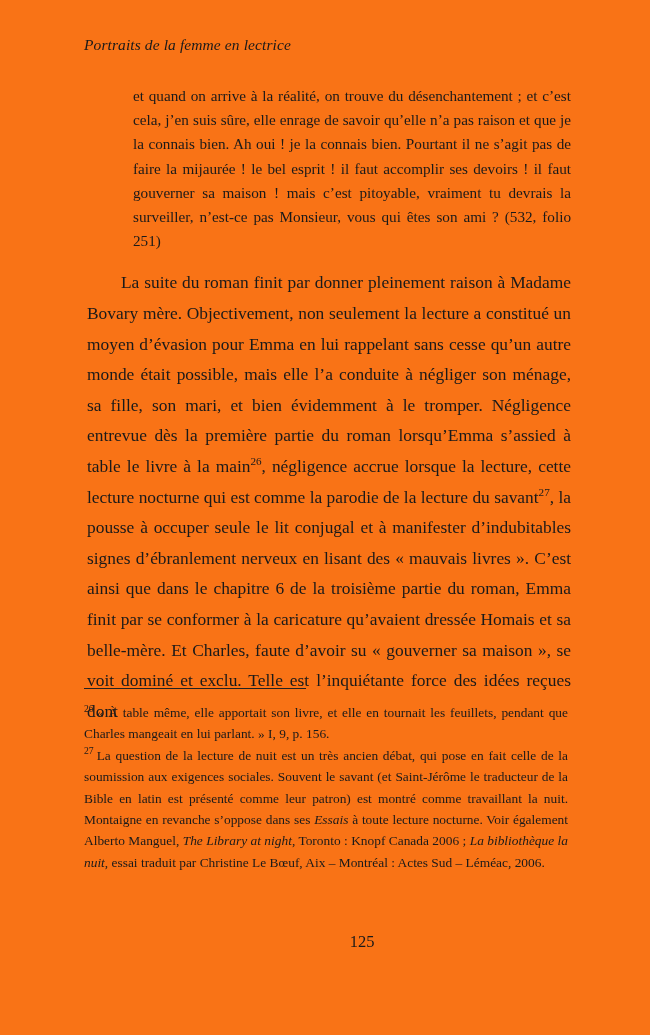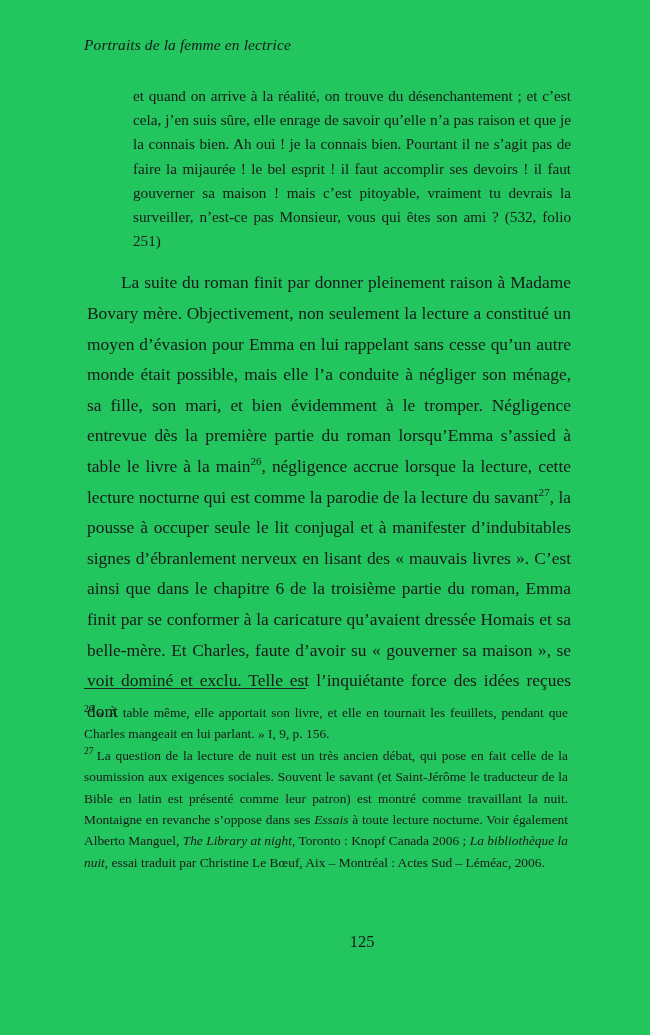--- a/index.html
+++ b/index.html
@@ -14,21 +14,21 @@
     color: #1a1a1a;
     position: relative;
     overflow: hidden;
   }
   .page {
     position: absolute;
     left: 0;
     top: 0;
     width: 650px;
     height: 1035px;
-    background: #22c55e;
+    background: #f97316;
   }
   .running-head {
     position: absolute;
     left: 84px;
     top: 36px;
     width: 480px;
     font-style: italic;
     font-size: 15.5px;
     letter-spacing: 0.1px;
     color: #1a1a1a;

